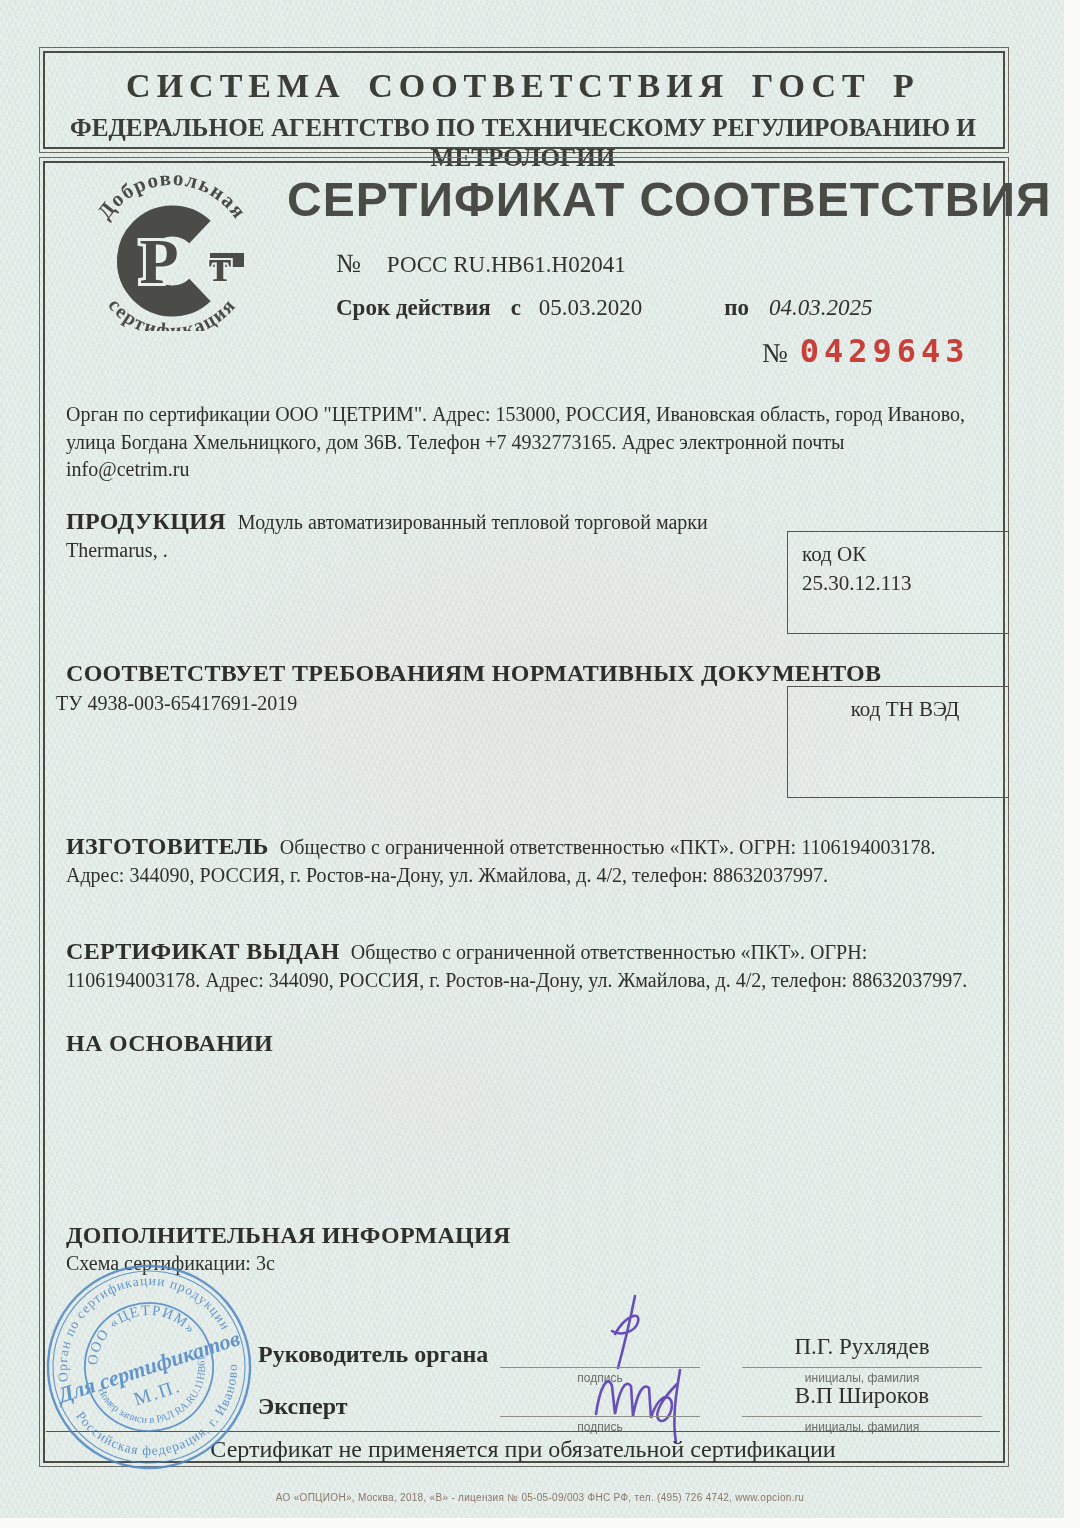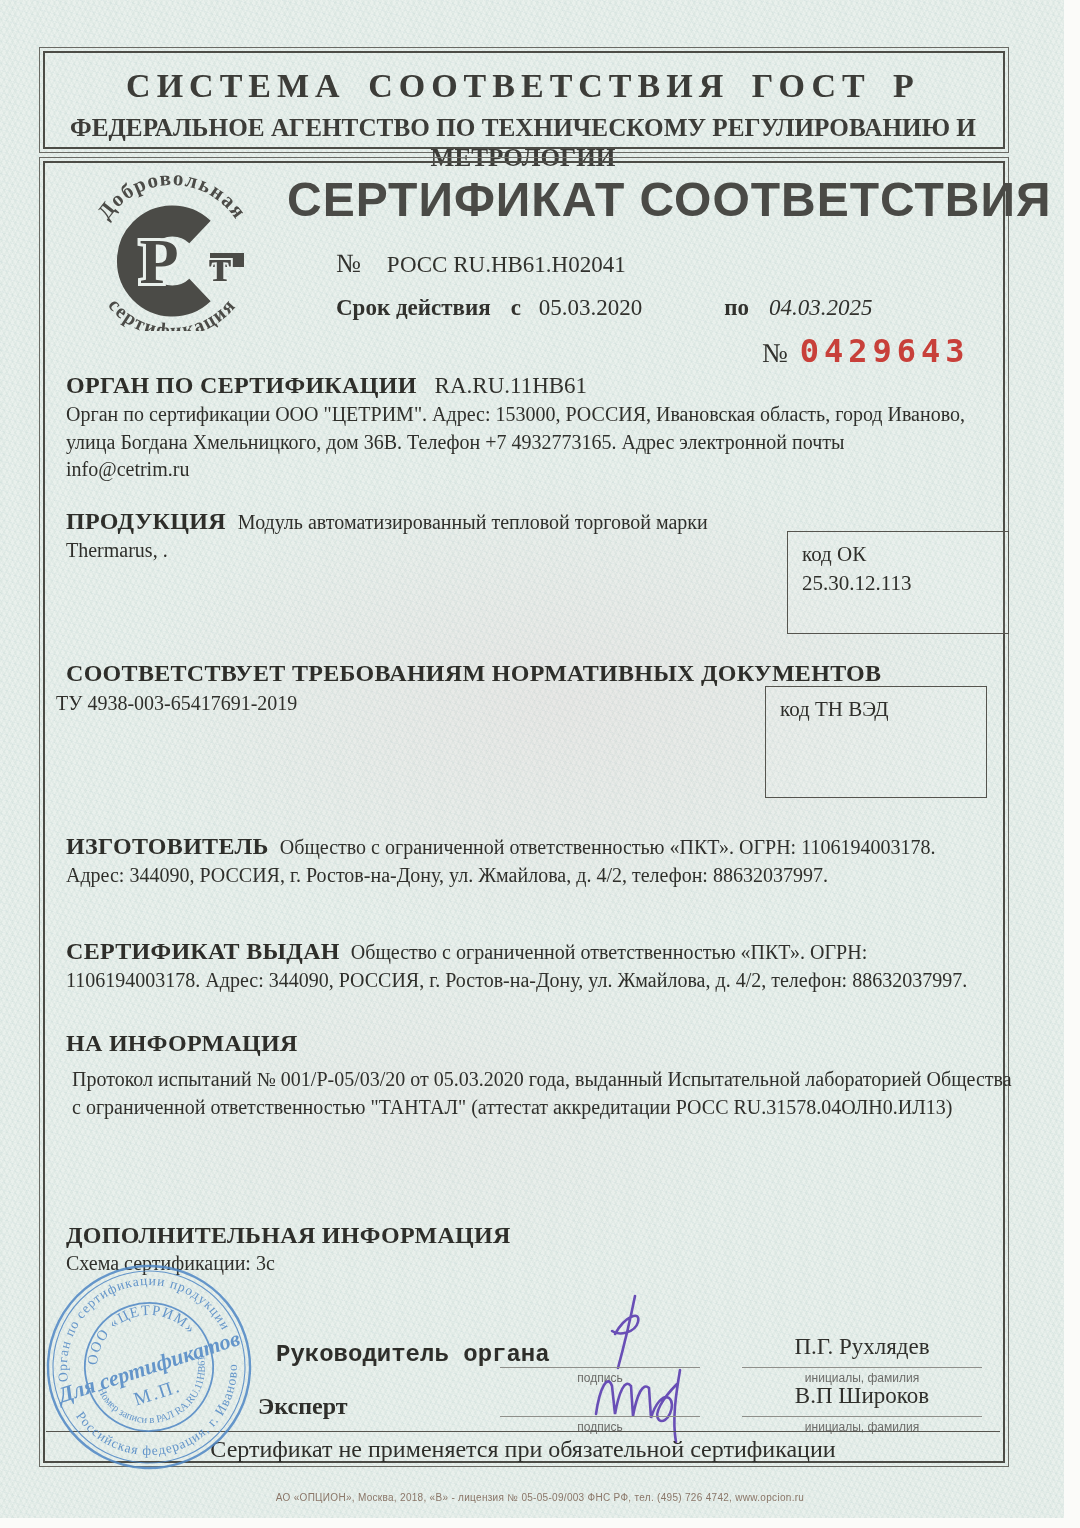--- a/index.html
+++ b/index.html
@@ -79,62 +79,57 @@
     <span class="ser" style="margin-left:14px;">05.03.2020</span>
     <span class="ser bold" style="margin-left:78px;">по</span>
     <span class="ser" style="margin-left:16px;font-style:italic;">04.03.2025</span>
   </div>
 
   <div class="abs" style="left:762px; top:332px;">
     <span class="ser" style="font-size:27px;">№</span>
     <span class="redno" style="margin-left:8px;">0429643</span>
   </div>
 
-  <div class="abs" style="left:66px; top:372px;">
-    <span class="slabel">ОРГАН ПО СЕРТИФИКАЦИИ</span>
-    <span class="ser" style="margin-left:14px;">RA.RU.11НВ61</span>
-  </div>
   <div class="abs body-text" style="left:66px; top:401px; width:900px;">Орган по сертификации ООО "ЦЕТРИМ". Адрес: 153000, РОССИЯ, Ивановская область, город Иваново, улица Богдана Хмельницкого, дом 36В. Телефон +7 4932773165. Адрес электронной почты info@cetrim.ru</div>
 
   <div class="abs" style="left:66px; top:508px; width:700px;">
     <span class="slabel">ПРОДУКЦИЯ</span>
     <span class="body-text" style="margin-left:8px;">Модуль автоматизированный тепловой торговой марки Thermarus,  .</span>
   </div>
   <div class="codebox" style="left:787px; top:531px; width:220px; height:101px;">
     <div class="inner">
       <div>код ОК</div>
       <div>25.30.12.113</div>
     </div>
   </div>
 
   <div class="abs slabel" style="left:66px; top:660px;">СООТВЕТСТВУЕТ ТРЕБОВАНИЯМ НОРМАТИВНЫХ ДОКУМЕНТОВ</div>
   <div class="abs body-text" style="left:56px; top:690px;">ТУ 4938-003-65417691-2019</div>
-  <div class="codebox" style="left:765px; top:686px; width:220px; height:110px;">
+  <div class="codebox" style="left:787px; top:686px; width:220px; height:110px;text-align:center;">
     <div class="inner">
       <div>код ТН ВЭД</div>
     </div>
   </div>
 
   <div class="abs body-text" style="left:66px; top:833px; width:930px;">
     <span class="slabel">ИЗГОТОВИТЕЛЬ</span>
     <span style="margin-left:6px;">Общество с ограниченной ответственностью «ПКТ». ОГРН: 1106194003178. Адрес: 344090, РОССИЯ, г. Ростов-на-Дону, ул. Жмайлова, д. 4/2, телефон: 88632037997.</span>
   </div>
 
   <div class="abs body-text" style="left:66px; top:926px; width:930px;margin-top:12px;">
     <span class="slabel">СЕРТИФИКАТ ВЫДАН</span>
     <span style="margin-left:6px;">Общество с ограниченной ответственностью «ПКТ». ОГРН: 1106194003178. Адрес: 344090, РОССИЯ, г. Ростов-на-Дону, ул. Жмайлова, д. 4/2, телефон: 88632037997.</span>
   </div>
 
-  <div class="abs slabel" style="left:66px; top:1030px;">НА ИНФОРМАЦИЯ</div>
-  <div class="abs body-text" style="left:72px; top:1066px; width:945px;">Протокол испытаний № 001/Р-05/03/20 от 05.03.2020 года, выданный Испытательной лабораторией Общества с ограниченной ответственностью "ТАНТАЛ" (аттестат аккредитации РОСС RU.31578.04ОЛН0.ИЛ13)</div>
+  <div class="abs slabel" style="left:66px; top:1030px;">НА ОСНОВАНИИ</div>
 
   <div class="abs slabel" style="left:66px; top:1222px;">ДОПОЛНИТЕЛЬНАЯ ИНФОРМАЦИЯ</div>
   <div class="abs body-text" style="left:66px; top:1250px;">Схема сертификации: 3с</div>
 
-  <div class="abs role" style="left:276px; top:1341px;font-family:Liberation Mono, monospace;">Руководитель органа</div>
+  <div class="abs role" style="left:258px; top:1341px;">Руководитель органа</div>
   <div class="abs" style="left:585px; top:1292px; width:90px; height:80px;">
     <svg width="90" height="80" viewBox="0 0 90 80">
       <path d="M 50 4 C 46 24 40 50 33 76 M 30 42 C 40 24 56 18 53 30 C 50 41 34 44 27 39" fill="none" stroke="#5b3db0" stroke-width="2.6" stroke-linecap="round" opacity="0.9"></path>
     </svg>
   </div>
   <div class="sigline" style="left:500px; top:1367px; width:200px;"></div>
   <div class="abs cap" style="left:500px; top:1371px; width:200px; text-align:center;">подпись</div>
   <div class="abs name" style="left:742px; top:1334px; width:240px;">П.Г. Рухлядев</div>
   <div class="sigline" style="left:742px; top:1367px; width:240px;"></div>
   <div class="abs cap" style="left:742px; top:1371px; width:240px; text-align:center;">инициалы, фамилия</div>

